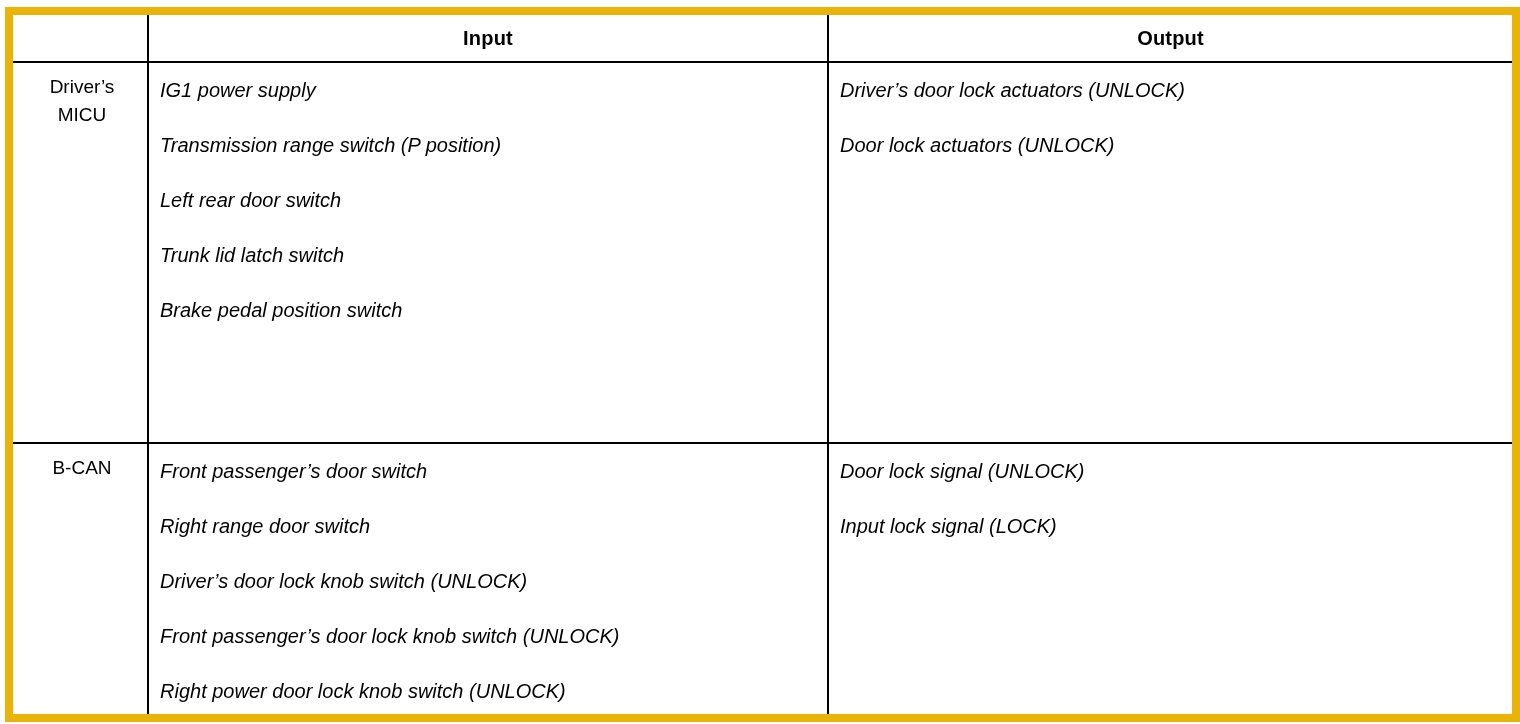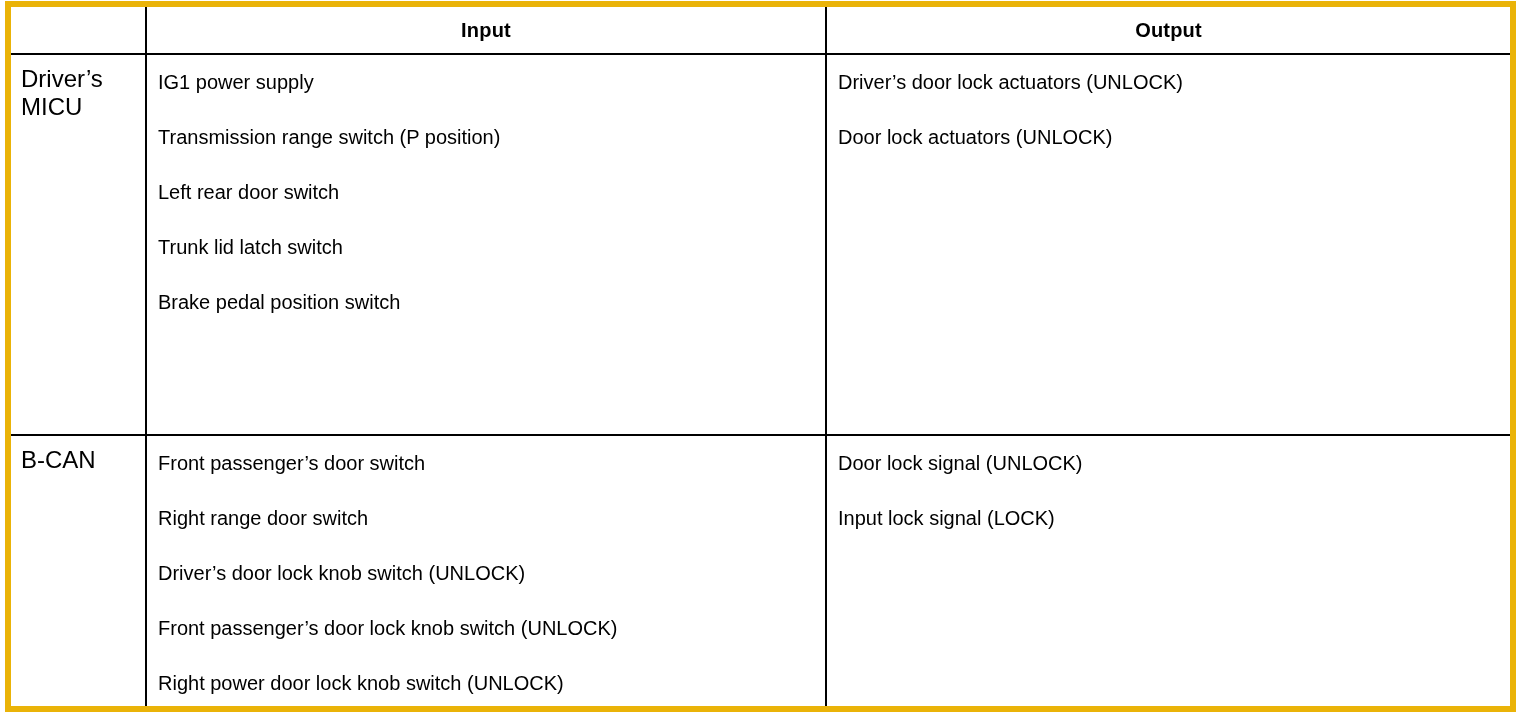--- a/index.html
+++ b/index.html
@@ -8,24 +8,24 @@
     width: 1520px;
     height: 724px;
     background: #ffffff;
     font-family: "Liberation Sans", sans-serif;
     color: #000000;
     overflow: hidden;
   }
   .io-table {
     position: absolute;
     left: 5px;
-    top: 1px;
+    top: 7px;
     width: 1499px;  
     height: 699px;  
-    border: 6px solid #eab308;
+    border: 8px solid #eab308;
     background: #ffffff;
     display: grid;
     grid-template-columns: 134px 680px 685px;
     grid-template-rows: 46px 381px 272px;
   }
   .cell {
     box-sizing: border-box;
     overflow: hidden;
   }
   .cell.col-mid, .cell.col-right { border-left: 2px solid #000000; }
@@ -33,33 +33,35 @@
   .header-cell {
     display: flex;
     align-items: center;
     justify-content: center;
     font-size: 20px;
     font-weight: bold;
     letter-spacing: 0.2px;
   }
   .label-cell {
     padding: 10px 6px 0 10px;
-    font-size: 24px;
+    font-size: 19px;
     line-height: 28px;
+    text-align: center;
   }
   .list-cell {
     padding-left: 11px;
     font-size: 20px;
   }
   .col-right.list-cell { }
   .list-line {
     height: 55px;
     display: flex;
     align-items: center;
     white-space: nowrap;
+    font-style: italic;
   }
 </style>
 </head>
 <body>
 
 <div class="io-table">
 
   <div class="cell row-head col-left header-cell"></div>
   <div class="cell row-head col-mid header-cell">Input</div>
   <div class="cell row-head col-right header-cell">Output</div>

